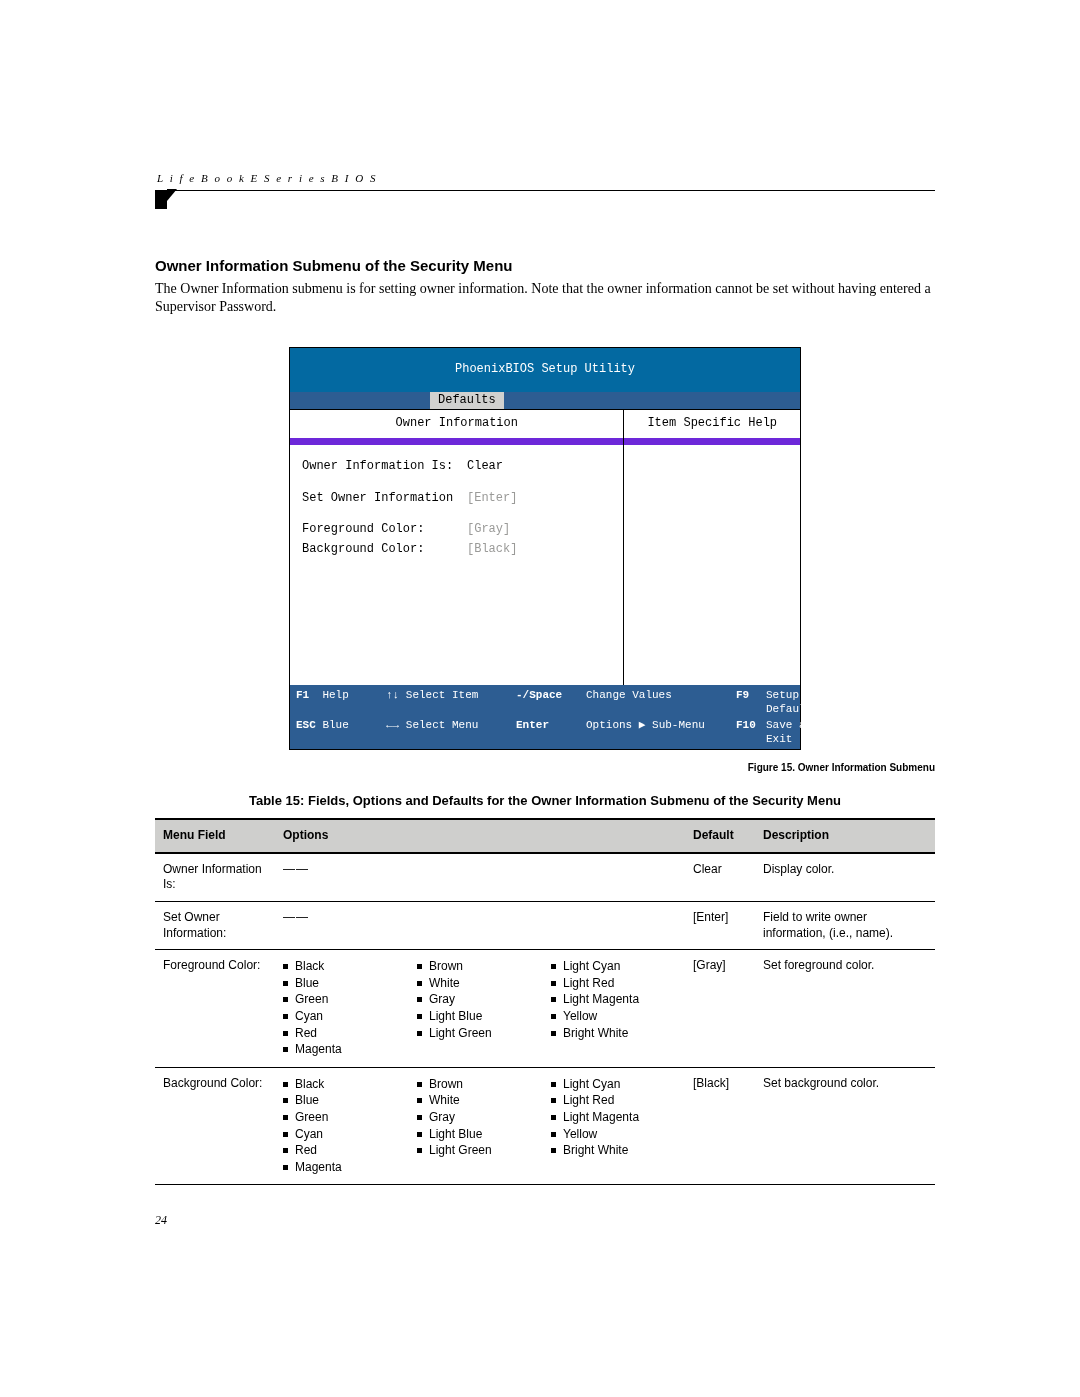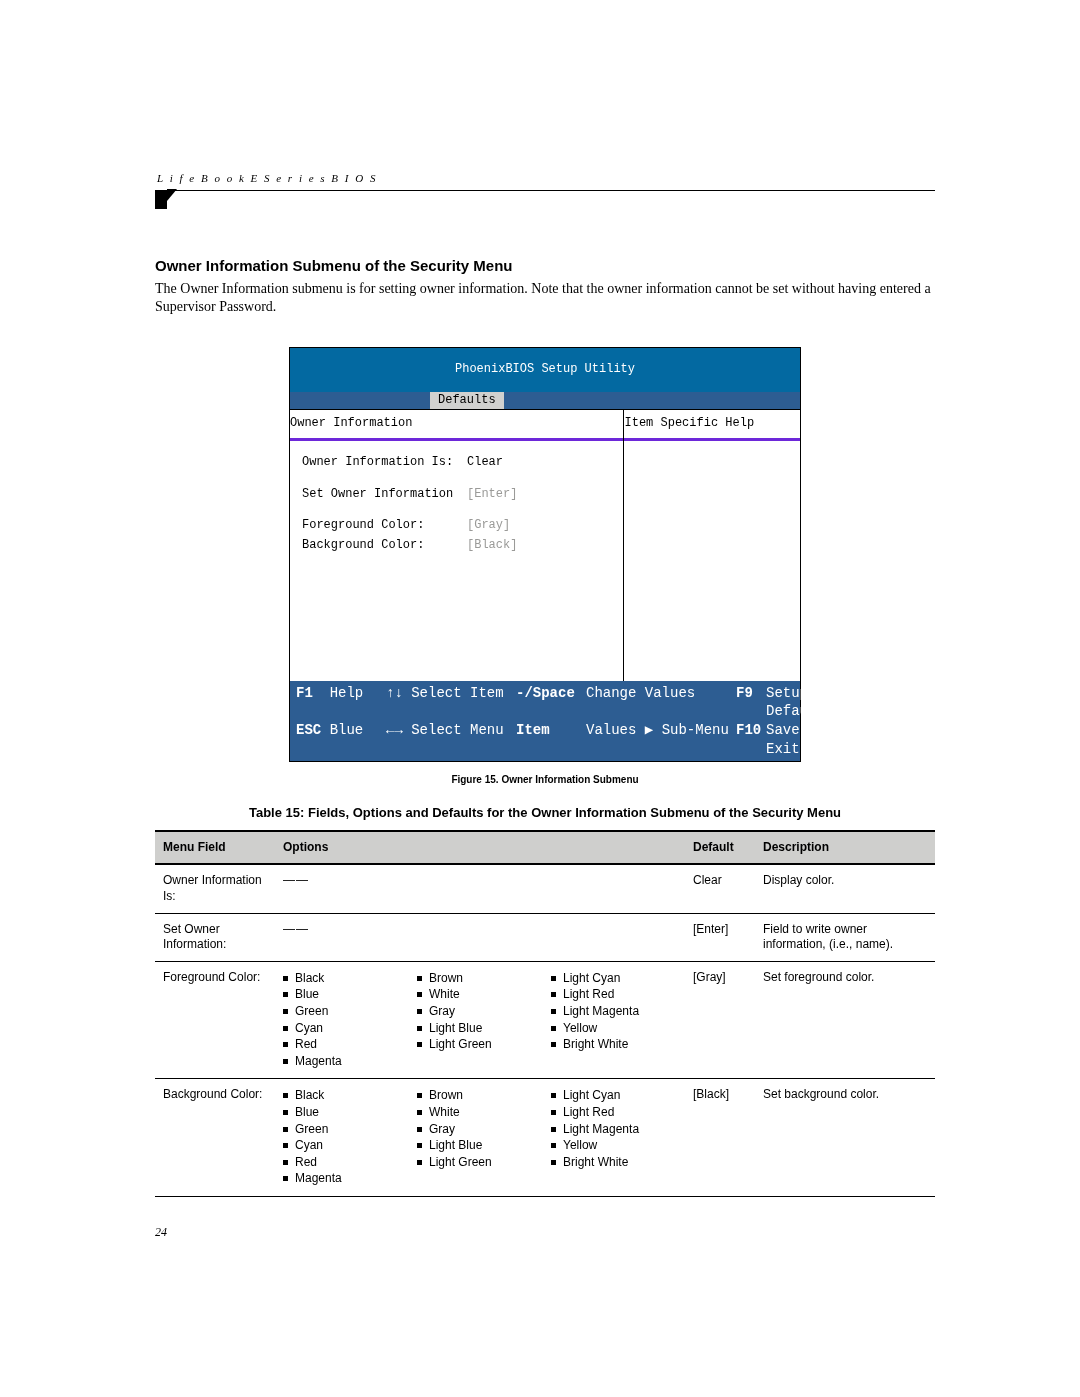--- a/index.html
+++ b/index.html
@@ -11,29 +11,29 @@
   .run-wrap{display:flex;flex-direction:column;gap:0}
   h2.section{font:bold 15px Arial,Helvetica,sans-serif;margin:48px 0 6px}
   p.body{font:14px/1.35 Georgia,serif}
   .bios{margin:30px auto 10px;width:512px;border:1px solid #000;font:12px/1.3 "Courier New",monospace}
   .bios-title{background:#0369a1;color:#fff;text-align:center;padding:14px 0}
   .bios-tabs{background:#2d5d92;color:#fff;display:flex}
   .bios-tab{background:#d1d1cf;color:#000;padding:1px 8px;margin-left:140px}
   .bios-cols{display:flex;border-top:1px solid #000}
   .bios-left{flex:1.9;border-right:1px solid #000}
   .bios-right{flex:1}
-  .bios-hdr{text-align:left;padding:6px 0;border-bottom:3px solid #6d28d9}
+  .bios-hdr{text-align:center;padding:6px 0;border-bottom:7px solid #6d28d9}
   .bios-body{padding:14px 12px;min-height:240px}
   .bios-row{display:flex;margin-bottom:4px}
   .bios-row.gap{margin-bottom:16px}
   .bios-k{width:165px}
   .bios-v.dim{color:#9a9a98}
-  .bios-foot{background:#2d5d92;color:#fff;padding:3px 6px;display:grid;grid-template-columns:90px 130px 70px 150px 30px auto;row-gap:1px;font-size:14px}
+  .bios-foot{background:#2d5d92;color:#fff;padding:3px 6px;display:grid;grid-template-columns:90px 130px 70px 150px 30px auto;row-gap:1px;font-size:11px}
   .bios-foot .k{font-weight:bold}
-  .figcap{text-align:center;font:bold 10px Arial,sans-serif;margin:12px 0 20px}
+  .figcap{text-align:right;font:bold 10px Arial,sans-serif;margin:12px 0 20px}
   .tblcap{text-align:center;font:bold 13px Arial,sans-serif;margin:8px 0 10px}
   table.fields{width:100%;border-collapse:collapse;font:12px/1.3 Arial,Helvetica,sans-serif}
   table.fields th{background:#cfcfcd;text-align:left;font-weight:bold;padding:8px 8px;border-top:2px solid #000;border-bottom:2px solid #000}
   table.fields td{padding:8px 8px;vertical-align:top;border-bottom:1px solid #000}
   table.fields td.menu{width:120px}
   table.fields td.def{width:70px}
   table.fields td.desc{width:180px}
   .opt-cols{display:flex;gap:8px}
   .opt-col{flex:1}
   .opt-col li{list-style:none;position:relative;padding-left:12px;margin:1px 0}
@@ -93,22 +93,22 @@
     <div class="bios-foot">
       <span><span class="k">F1</span>&nbsp;&nbsp;<span>Help</span></span>
       <span>↑↓ Select Item</span>
       <span class="k">-/Space</span>
       <span>Change Values</span>
       <span class="k">F9</span>
       <span>Setup Defaults</span>
 
       <span><span class="k">ESC</span>&nbsp;<span>Blue</span></span>
       <span>←→ Select Menu</span>
-      <span class="k">Item</span>
-      <span>Values ▶ Sub-Menu</span>
+      <span class="k">Enter</span>
+      <span>Options ▶ Sub-Menu</span>
       <span class="k">F10</span>
       <span>Save and Exit</span>
     </div>
   </div>
 
   <div class="figcap">Figure 15.  Owner Information Submenu</div>
 
   <div class="tblcap">Table 15: Fields, Options and Defaults for the Owner Information Submenu of the Security Menu</div>
 
   <table class="fields">

